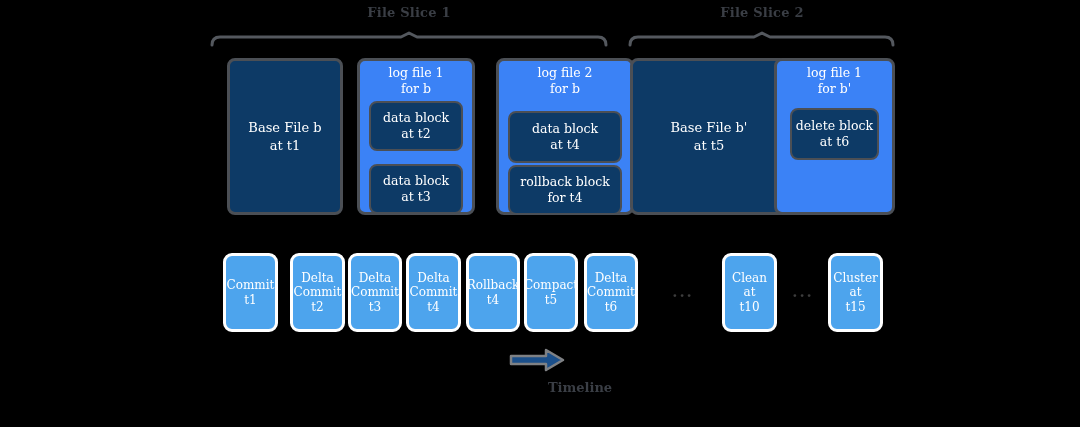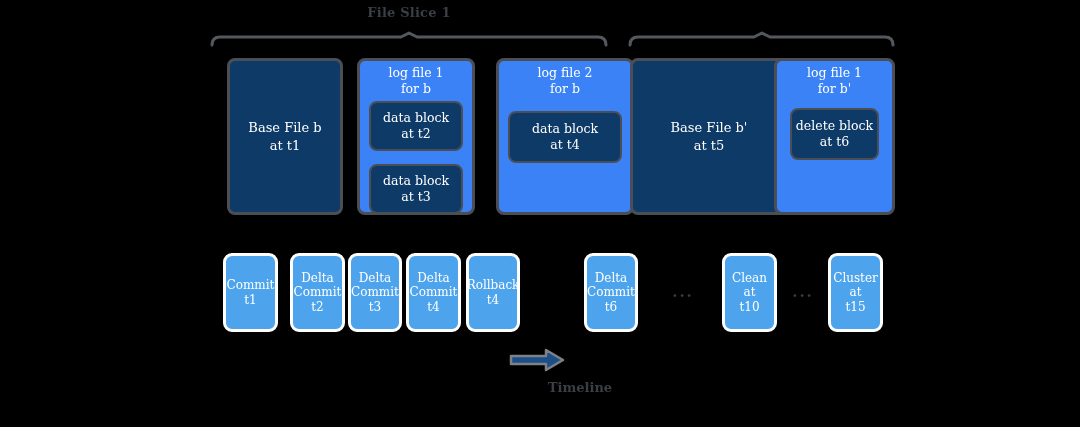--- a/index.html
+++ b/index.html
@@ -57,20 +57,21 @@
     font-size:13px;font-weight:bold;color:#3a3e45;
   }
   .arrow{position:absolute;left:508px;top:346px;}
 </style>
 </head>
 <body>
 
 <div class="canvas">
 
   <div class="slice-label" style="left:309px;">File Slice 1</div>
+  <div class="slice-label" style="left:662px;">File Slice 2</div>
 
   <svg class="brace" style="left:210px;" width="398" height="16" viewBox="0 0 398 16">
     <path d="M 2 14 Q 2 6 10 6 L 191 6 L 199 2 L 207 6 L 388 6 Q 396 6 396 14" fill="none" stroke="#54585e" stroke-width="3" stroke-linecap="round" stroke-linejoin="round"></path>
   </svg>
   <svg class="brace" style="left:628px;" width="267" height="16" viewBox="0 0 267 16">
     <path d="M 2 14 Q 2 6 10 6 L 126 6 L 134 2 L 142 6 L 257 6 Q 265 6 265 14" fill="none" stroke="#54585e" stroke-width="3" stroke-linecap="round" stroke-linejoin="round"></path>
   </svg>
 
   <div class="topbox basefile" style="left:227px;width:116px;text-align:center;">Base File b
 at t1</div>
@@ -82,20 +83,22 @@
 at t2</div>
     <div class="block" style="top:103px;height:50px;">data block
 at t3</div>
   </div>
 
   <div class="topbox logfile" style="left:496px;width:138px;">
     <div class="title">log file 2
 for b</div>
     <div class="block" style="top:50px;height:52px;">data block
 at t4</div>
+    <div class="block" style="top:104px;height:50px;">rollback block
+for t4</div>
   </div>
 
   <div class="topbox basefile" style="left:630px;width:158px;">Base File b'
 at t5</div>
 
   <div class="topbox logfile" style="left:774px;width:121px;">
     <div class="title">log file 1
 for b'</div>
     <div class="block" style="top:47px;height:52px;left:13px;right:13px;">delete block
 at t6</div>
@@ -107,20 +110,22 @@
 Commit
 t2</div>
   <div class="action" style="left:348px;width:54px;">Delta
 Commit
 t3</div>
   <div class="action" style="left:406px;width:55px;">Delta
 Commit
 t4</div>
   <div class="action" style="left:466px;width:54px;">Rollback
 t4</div>
+  <div class="action" style="left:524px;width:54px;">Compact
+t5</div>
   <div class="action" style="left:584px;width:54px;">Delta
 Commit
 t6</div>
 
   <div class="dots" style="left:663px;">...</div>
 
   <div class="action" style="left:722px;width:55px;">Clean
 at
 t10</div>
 

